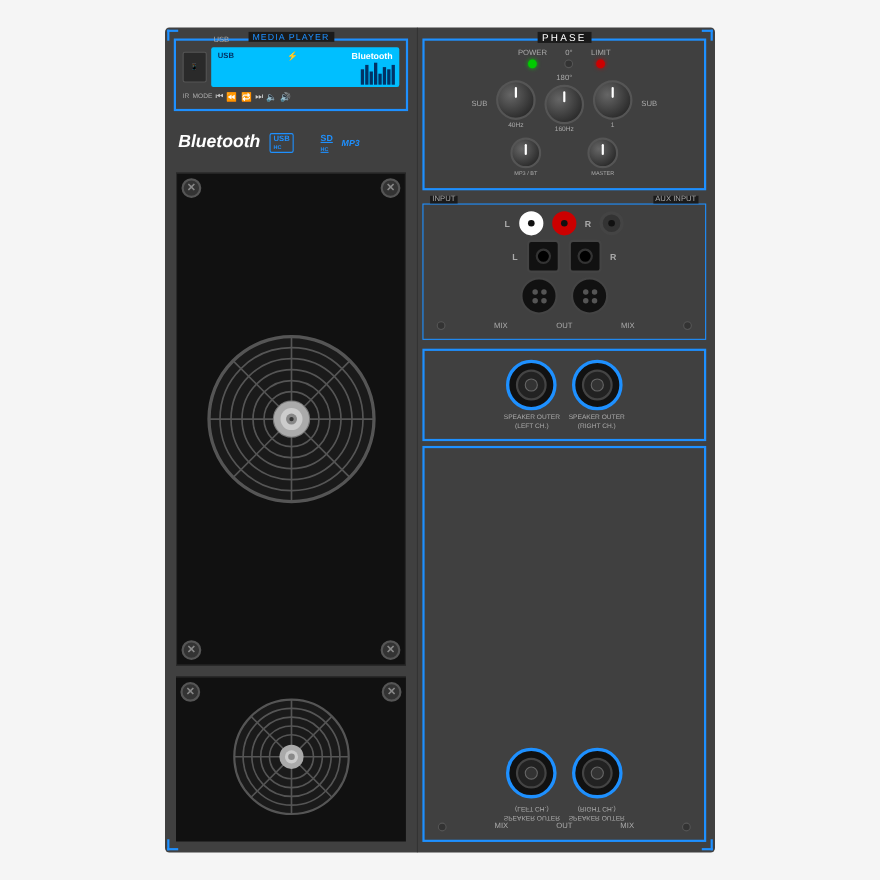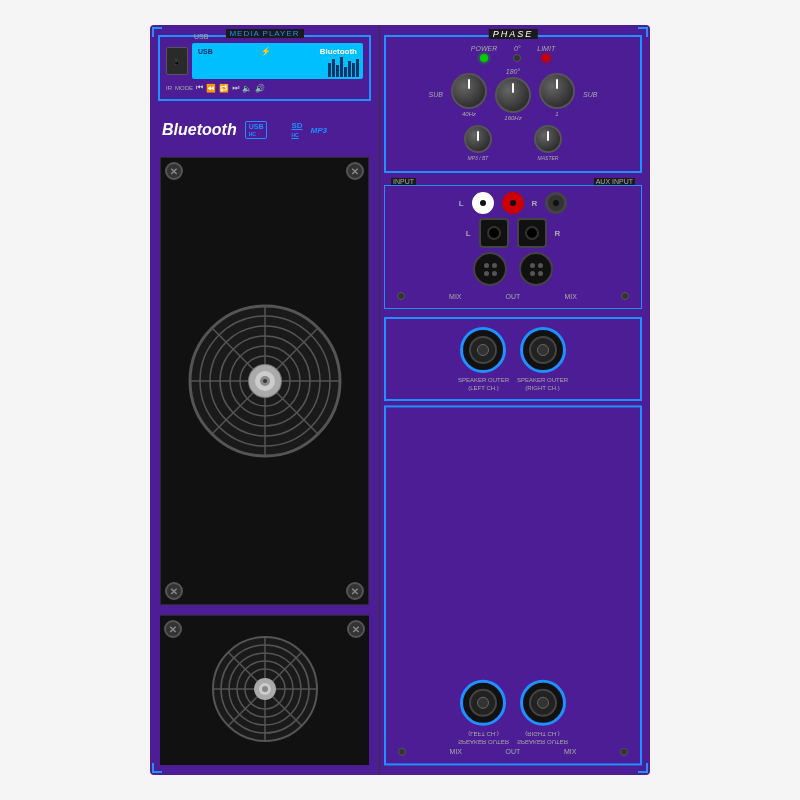--- a/index.html
+++ b/index.html
@@ -16,21 +16,21 @@
       width: 800px;
       height: 800px;
       background: #f5f5f5;
       display: flex;
       justify-content: center;
       align-items: center;
     }
     .panel {
       width: 500px;
       height: 750px;
-      background: #4c1d95;
+      background: #404040;
       border-radius: 4px;
       display: flex;
       flex-direction: row;
       position: relative;
       overflow: hidden;
     }
     
     .left-section {
       width: 230px;
       height: 100%;
@@ -209,21 +209,20 @@
       height: 100%;
       display: flex;
       flex-direction: column;
     }
     
     .phase-section {
       border: 2px solid #1e90ff;
       margin: 10px 8px 8px 4px;
       padding: 8px 6px 6px;
       position: relative;
-      font-style: italic;
     }
     .phase-title {
       position: absolute;
       top: -8px;
       left: 50%;
       transform: translateX(-50%);
       background: #1a1a1a;
       color: #fff;
       font-size: 9px;
       letter-spacing: 2px;

